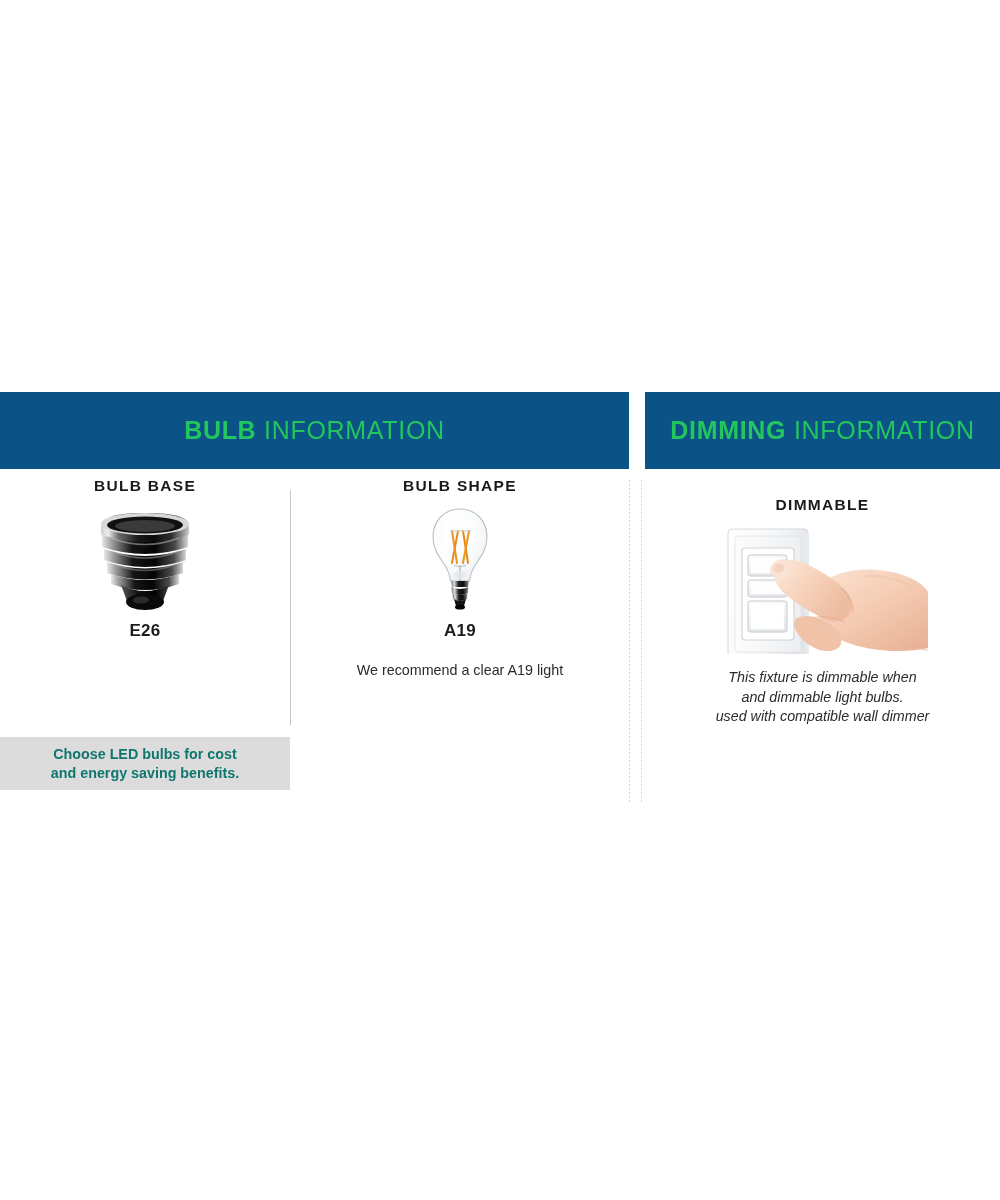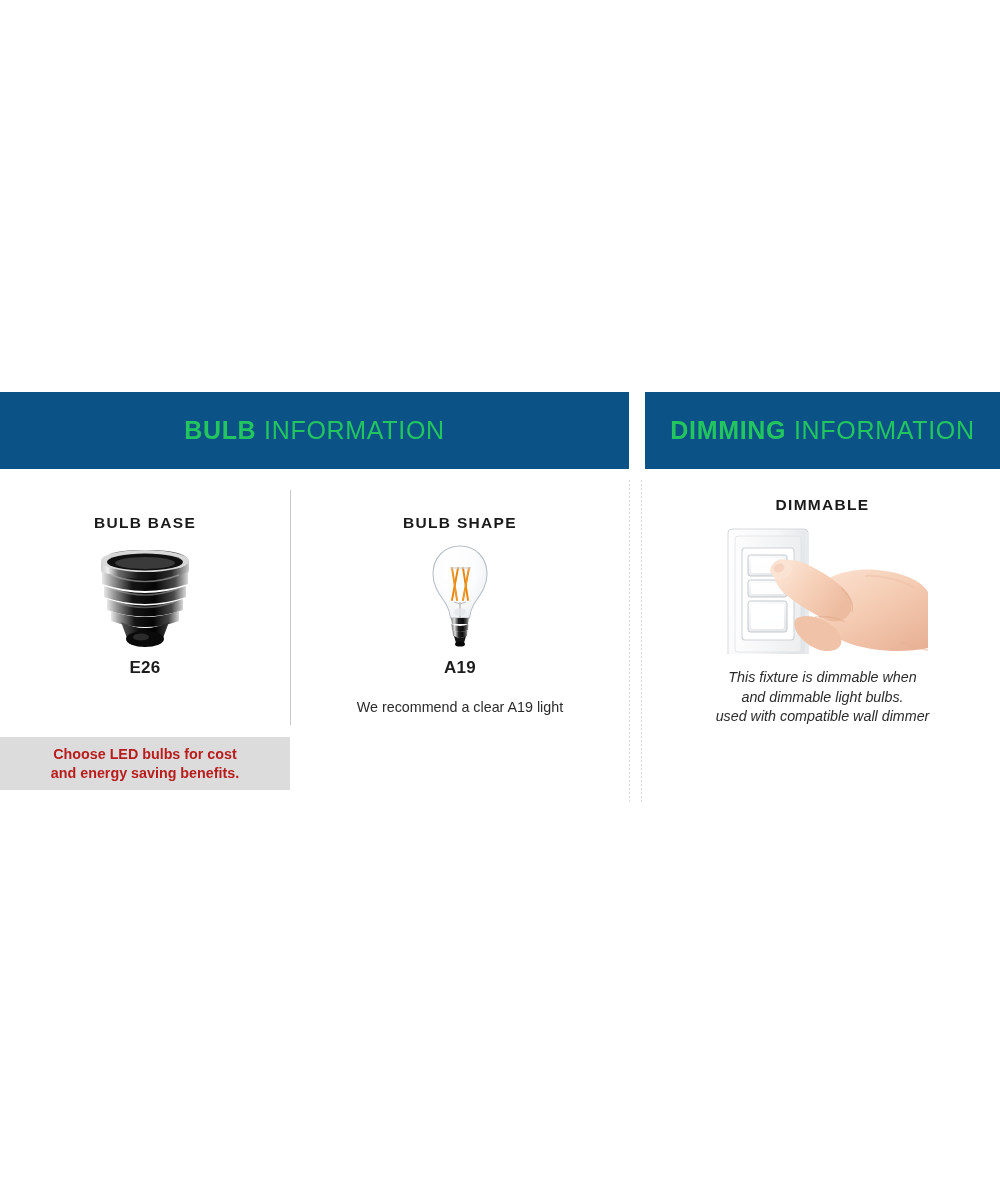--- a/index.html
+++ b/index.html
@@ -30,21 +30,21 @@
     color: #22c55e;
     font-size: 25px;
     letter-spacing: 0.7px;
     white-space: nowrap;
     font-weight: 300;
   }
   .hdr-text .strong { font-weight: 700; }
 
   
   .panel { position: absolute; }
-  #panel-bulb    { left: 0px;   top: 487px; width: 629px; height: 345px; }
+  #panel-bulb    { left: 0px;   top: 450px; width: 629px; height: 345px; }
   #panel-dimming { left: 645px; top: 469px; width: 355px; height: 345px; }
 
   .col {
     position: absolute;
     top: 0; height: 100%;
     text-align: center;
   }
   #col-bulb-base  { left: 0px;   width: 290px; }
   #col-bulb-shape { left: 300px; width: 320px; }
   #col-dimmable   { left: 0px;   width: 355px; }
@@ -85,21 +85,21 @@
     position: absolute;
     left: 0px; top: 737px;
     width: 290px; height: 53px;
     background: #dcdcdc;
     display: flex; align-items: center; justify-content: center;
   }
   #tip-box .tip-text {
     font-size: 14.3px;
     line-height: 19px;
     font-weight: 700;
-    color: #b91c1c;
+    color: #0f766e;
     text-align: center;
   }
 
   
   #divider-vertical {
     position: absolute;
     left: 290px; top: 490px;
     width: 1px; height: 235px;
     background: #c8c8c8;
   }

